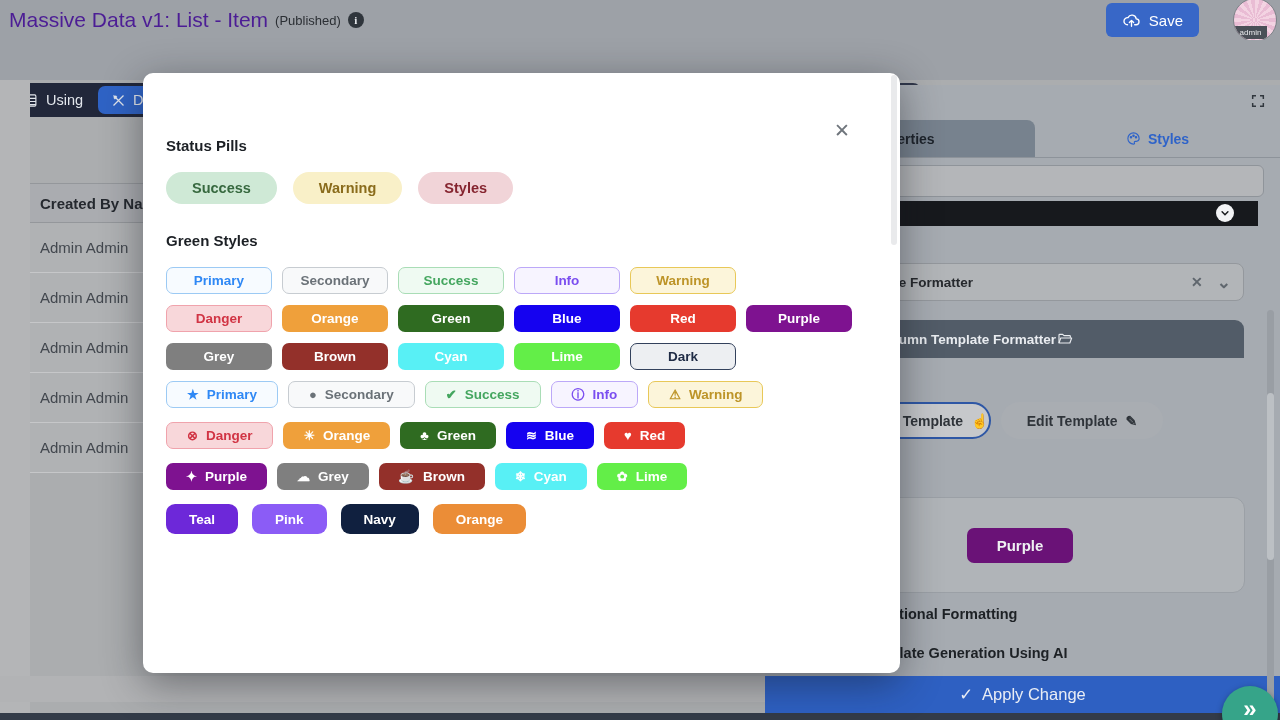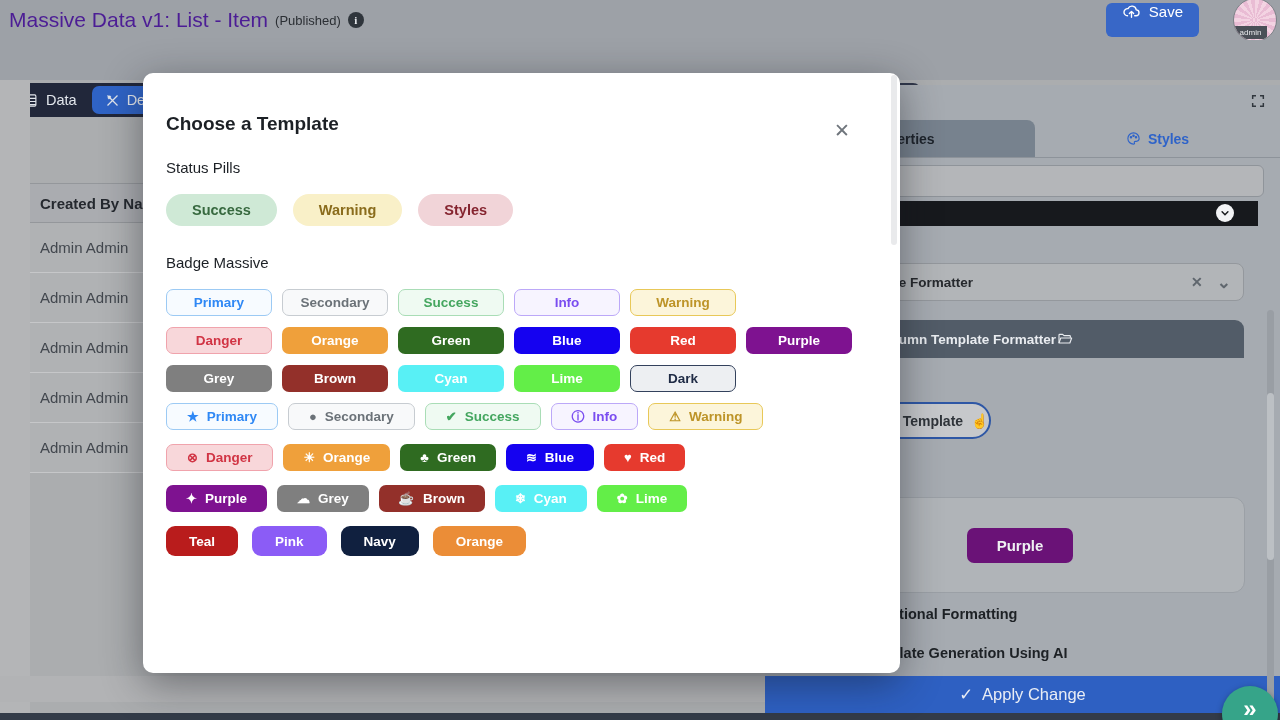--- a/index.html
+++ b/index.html
@@ -5,21 +5,21 @@
   * { margin:0; padding:0; box-sizing:border-box; }
   html,body { width:1280px; height:720px; overflow:hidden; }
   body { font-family:"Liberation Sans", sans-serif; background:#abadaf; position:relative; }
 
   
   .topbar { position:absolute; left:0; top:0; width:1280px; height:40px; background:#9da1a7; display:flex; align-items:center; }
   .title-wrap { display:flex; align-items:center; gap:7px; padding-left:9px; }
   .app-title { font-size:21px; font-weight:normal; color:#4c1d95; }
   .published { font-size:13px; color:#2b2f34; }
   .info-circle { width:16px; height:16px; border-radius:50%; background:#2f353c; color:#e8eaee; font-size:11px; font-weight:bold; display:flex; align-items:center; justify-content:center; font-family:"Liberation Serif", serif; }
-  .save-btn { position:absolute; right:81px; top:3px; height:34px; padding:0 16px; background:#3867c7; border-radius:6px; color:#fff; font-size:15px; display:flex; align-items:flex-start; gap:8px; }
+  .save-btn { position:absolute; right:81px; top:3px; height:34px; padding:0 16px; background:#3867c7; border-radius:6px; color:#fff; font-size:15px; display:flex; align-items:center; gap:8px; }
   .avatar { position:absolute; right:3px; top:-2px; width:44px; height:44px; border-radius:50%; background:repeating-conic-gradient(#f3d3e2 0 12deg, #e9bcd4 12deg 24deg); overflow:hidden; border:1px solid #7d8288; }
   .avatar .band { position:absolute; bottom:2px; left:0; right:9px; height:13px; background:#4a4f57; color:#e8e9ec; font-size:8px; text-align:center; line-height:13px; }
 
   
   .toolbar { position:absolute; left:0; top:40px; width:1280px; height:40px; background:#9da1a7; }
   .tab-group { position:absolute; left:8px; top:43px; height:34px; background:#21273a; border-radius:8px; display:flex; align-items:center; padding:0 3px; gap:2px; }
   .tb-tab { height:28px; border-radius:7px; display:flex; align-items:center; gap:7px; padding:0 13px; color:#e2e6ec; font-size:14.5px; }
   .tb-tab.active { background:#2f63c5; }
   .tb-tab svg { stroke:#e2e6ec; }
   .icons-group { position:absolute; left:413px; top:43px; width:357px; height:34px; background:#454d5d; border-radius:8px; display:flex; align-items:center; justify-content:space-evenly; padding-right:18px; }
@@ -64,21 +64,21 @@
   .apply-bar { position:absolute; left:0; right:0; top:591px; height:37px; background:#2e60c2; color:#e9edf5; font-size:16.5px; display:flex; align-items:center; justify-content:center; gap:9px; }
   .p-scroll-track { position:absolute; right:6px; top:225px; width:7px; height:460px; background:#999ea4; border-radius:4px; }
   .p-scroll-thumb { position:absolute; left:0; top:83px; width:7px; height:167px; background:#bcc0c4; border-radius:4px; }
   .fab { position:absolute; left:1222px; top:686px; width:56px; height:56px; border-radius:50%; background:#36a489; color:#fff; font-size:24px; font-weight:bold; display:flex; align-items:flex-start; justify-content:center; padding-top:9px; box-shadow:0 2px 6px rgba(0,0,0,.35); }
 
   
   .modal { position:absolute; left:143px; top:73px; width:757px; height:600px; background:#ffffff; border-radius:10px; box-shadow:0 10px 40px rgba(20,22,28,.45); padding:40px 23px 0 23px; overflow:hidden; }
   .m-title { font-size:19px; font-weight:bold; color:#1c2025; }
   .m-close { position:absolute; right:50px; top:48px; font-size:19px; color:#6f757c; line-height:1; cursor:pointer; }
   .m-scroll-thumb { position:absolute; right:3px; top:2px; width:6px; height:170px; background:#e9eaec; border-radius:3px; }
-  .m-heading { font-size:15px; font-weight:normal; color:#1c2025; margin:28px 0 18px 0; }
+  .m-heading { font-size:15px; font-weight:bold; color:#1c2025; margin:28px 0 18px 0; }
   .m-heading.first { margin-top:24px; }
   .m-row { display:flex; gap:10px; margin-bottom:11px; align-items:flex-start; }
   .m-badge { display:inline-flex; align-items:center; justify-content:center; gap:8px; font-weight:bold; white-space:nowrap; }
   .kind-pills .m-badge { height:32px; border-radius:16px; padding:0 26px; font-size:14.5px; }
   .kind-pills { gap:16px; }
   .kind-badges .m-badge { height:27px; border-radius:7px; min-width:106px; padding:0 14px; font-size:13.5px; }
   .kind-iconbadges .m-badge { height:27px; border-radius:7px; padding:0 20px; font-size:13.5px; }
   .kind-iconbadges { margin-bottom:14px; }
   .kind-labels .m-badge { height:30px; border-radius:9px; padding:0 23px; font-size:13.5px; }
   .kind-labels { gap:14px; }
@@ -111,21 +111,21 @@
 
 <div class="toolbar">
   <div class="tab-group">
     <div class="tb-tab">
       <span>
           <svg width="15" height="15" viewBox="0 0 24 24" fill="none" stroke-width="1.8">
             <rect x="5" y="3" width="14" height="18" rx="2"></rect>
             <path d="M5 8.5h14M5 13.5h14M5 18.5h14"></path>
           </svg>
         </span>
-      <span>Data</span>
+      <span>Using</span>
     </div>
     <div class="tb-tab active">
       <span>
           <svg width="15" height="15" viewBox="0 0 24 24" fill="none" stroke-width="2">
             <path d="M4 4l16 16M20 4 4 20M7 4.5l2.5 2.5M4.5 7 7 9.5"></path>
           </svg>
         </span>
       <span>Design</span>
     </div>
     <div class="tb-tab">
@@ -303,20 +303,24 @@
           <path d="M3 18V6a1 1 0 0 1 1-1h4.5l2 2H19a1 1 0 0 1 1 1v2"></path>
           <path d="M3 18l2.6-7.5H22L19.3 18z"></path>
         </svg>
       </span>
   </div>
   <div class="btn-row">
     <button class="choose-btn">
       <span>Choose Template</span>
       <span>☝</span>
     </button>
+    <button class="edit-btn" style="border:none;">
+      <span>Edit Template</span>
+      <span>✎</span>
+    </button>
   </div>
   <div class="p-card">
     <span class="purple-badge">Purple</span>
   </div>
   <div class="p-link1">Conditional Formatting</div>
   <div class="p-link2">Template Generation Using AI</div>
   <div class="apply-bar">
     <span>✓</span>
     <span>Apply Change</span>
   </div>
@@ -324,36 +328,35 @@
       <div class="p-scroll-thumb"></div>
     </div>
 </aside>
 
 <div class="bottom-strip"></div>
 <div class="fab">
     <span>»</span>
   </div>
 
 <div class="modal">
-  <div class="m-title">Choose a Template</div>
   <span class="m-close">✕</span>
   <div>
       <div class="m-heading first">Status Pills</div>
       <div class="m-row kind-pills">
         <span class="m-badge" style="background: rgb(207, 233, 214); color: rgb(55, 105, 63);">
           <span>Success</span>
         </span>
         <span class="m-badge" style="background: rgb(249, 240, 200); color: rgb(138, 108, 28);">
           <span>Warning</span>
         </span>
         <span class="m-badge" style="background: rgb(241, 212, 216); color: rgb(133, 36, 47);">
           <span>Styles</span>
         </span>
       </div>
-      <div class="m-heading">Badge Massive</div>
+      <div class="m-heading">Green Styles</div>
       <div class="m-row kind-badges">
         <span class="m-badge" style="background: rgb(247, 251, 255); color: rgb(47, 136, 245); border: 1.5px solid rgb(156, 202, 244);">
           <span>Primary</span>
         </span>
         <span class="m-badge" style="background: rgb(248, 249, 250); color: rgb(107, 114, 120); border: 1.5px solid rgb(199, 204, 209);">
           <span>Secondary</span>
         </span>
         <span class="m-badge" style="background: rgb(239, 250, 242); color: rgb(68, 166, 95); border: 1.5px solid rgb(169, 221, 182);">
           <span>Success</span>
         </span>
@@ -461,21 +464,21 @@
         <span class="m-badge" style="background: rgb(88, 240, 245); color: rgb(255, 255, 255);">
           <span class="m-badge-ic">❄</span>
           <span>Cyan</span>
         </span>
         <span class="m-badge" style="background: rgb(99, 238, 72); color: rgb(255, 255, 255);">
           <span class="m-badge-ic">✿</span>
           <span>Lime</span>
         </span>
       </div>
       <div class="m-row kind-labels">
-        <span class="m-badge" style="background: #b91c1c; color: rgb(255, 255, 255);">
+        <span class="m-badge" style="background: #6d28d9; color: rgb(255, 255, 255);">
           <span>Teal</span>
         </span>
         <span class="m-badge" style="background: #8b5cf6; color: rgb(255, 255, 255);">
           <span>Pink</span>
         </span>
         <span class="m-badge" style="background: rgb(16, 32, 63); color: rgb(255, 255, 255);">
           <span>Navy</span>
         </span>
         <span class="m-badge" style="background: rgb(235, 141, 55); color: rgb(255, 255, 255);">
           <span>Orange</span>

